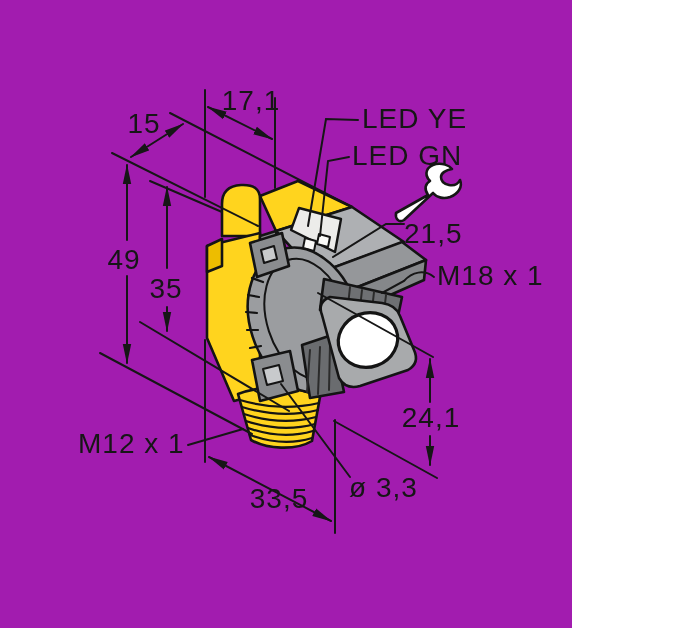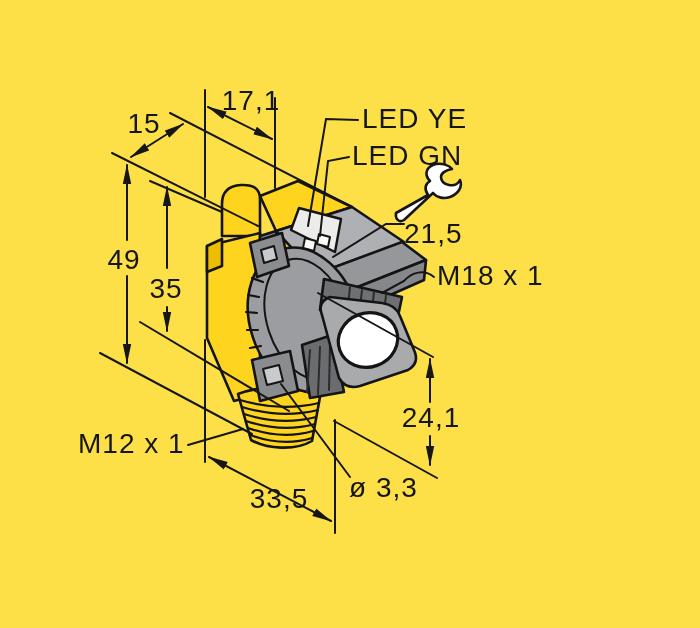--- a/index.html
+++ b/index.html
@@ -1,16 +1,16 @@
 <!DOCTYPE html>
 <html><head>
 <meta charset="utf-8">
 <style>
   html,body{margin:0;padding:0;background:#ffffff;}
-  .stage{position:relative;width:700px;height:628px;background:#fde047;overflow:hidden;}
+  .stage{position:relative;width:572px;height:628px;background:#a21caf;overflow:hidden;}
   svg{display:block;}
   text{font-family:"Liberation Sans","DejaVu Sans",sans-serif;font-size:28px;letter-spacing:1px;fill:#161616;}
 </style>
 </head>
 <body>
 
 <div class="stage">
 <svg width="700" height="628" viewBox="0 0 700 628">
   <defs>
     <marker id="arrow" viewBox="0 0 20 10" refX="19" refY="5" markerWidth="20" markerHeight="10" orient="auto-start-reverse" markerUnits="userSpaceOnUse">

